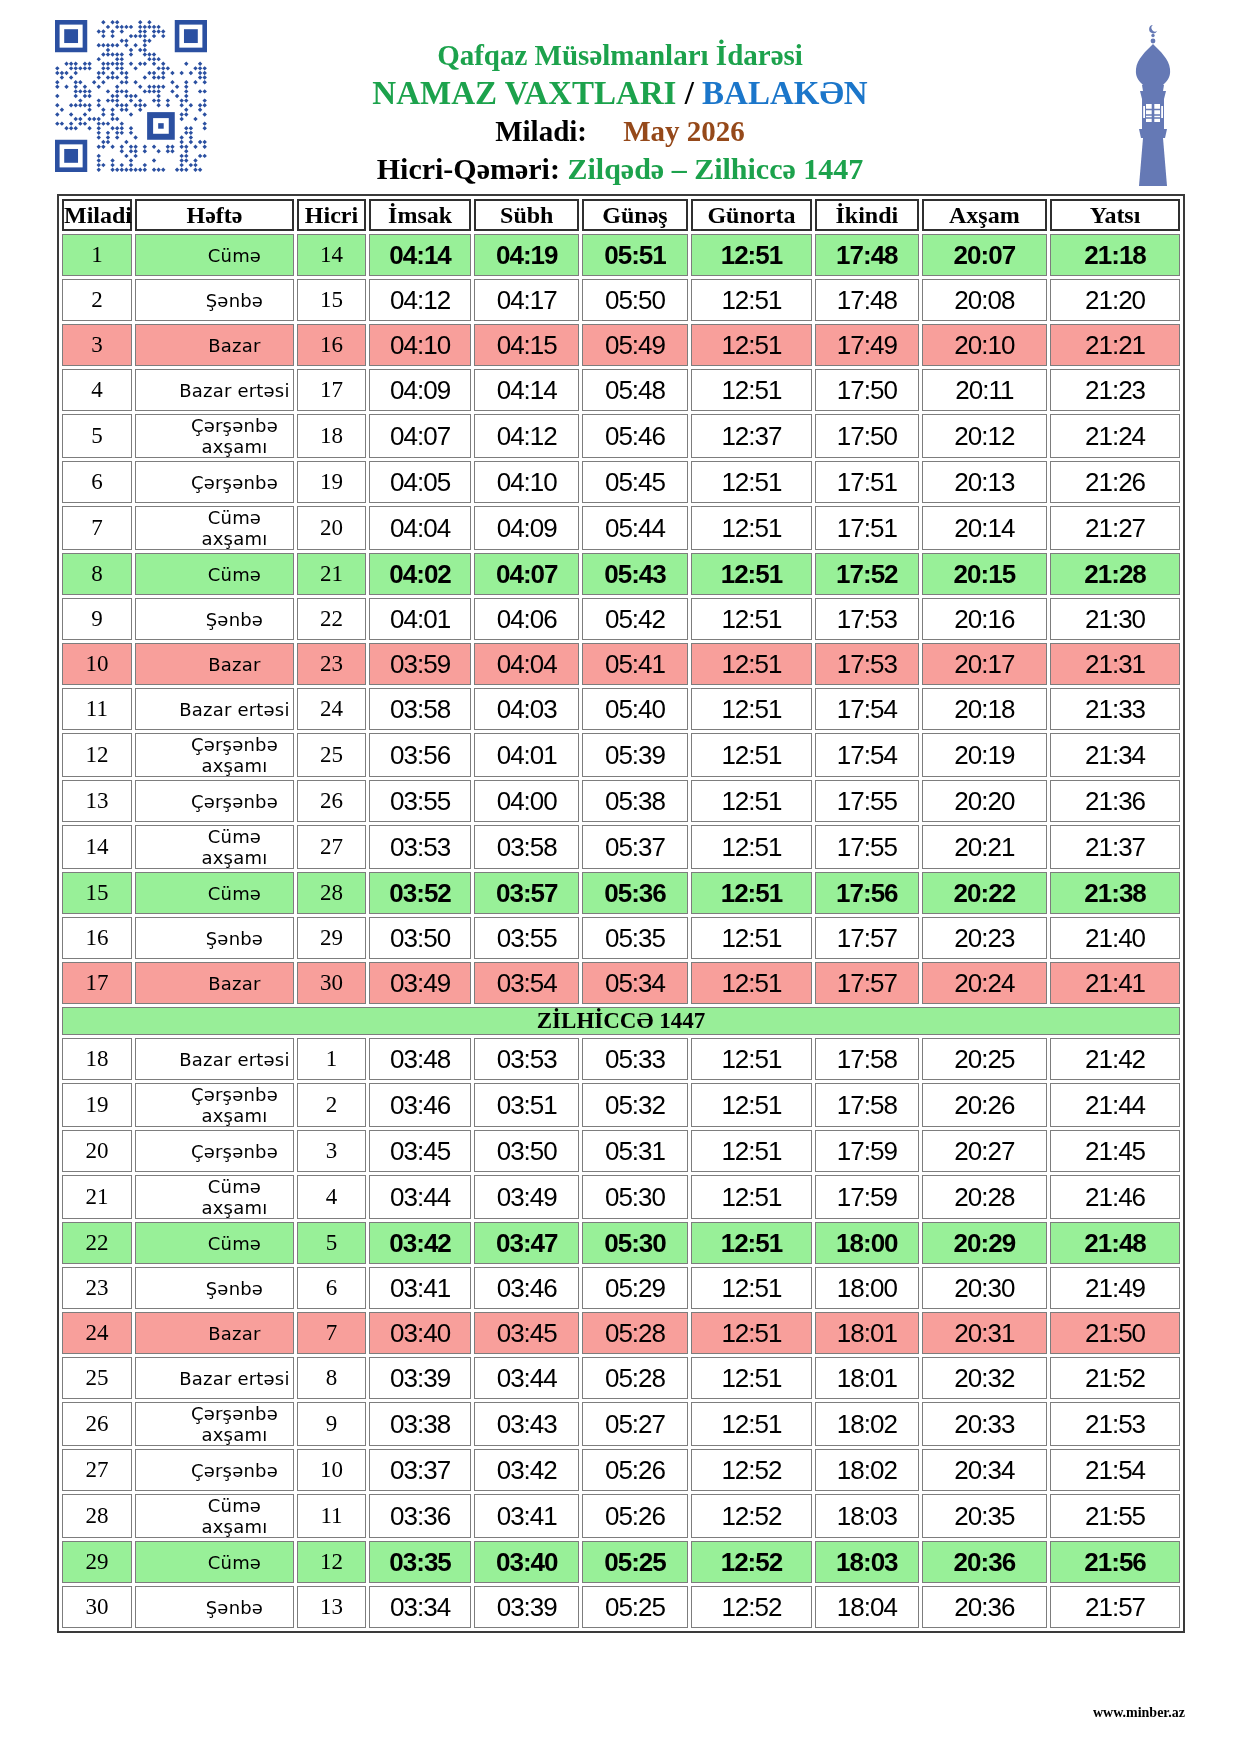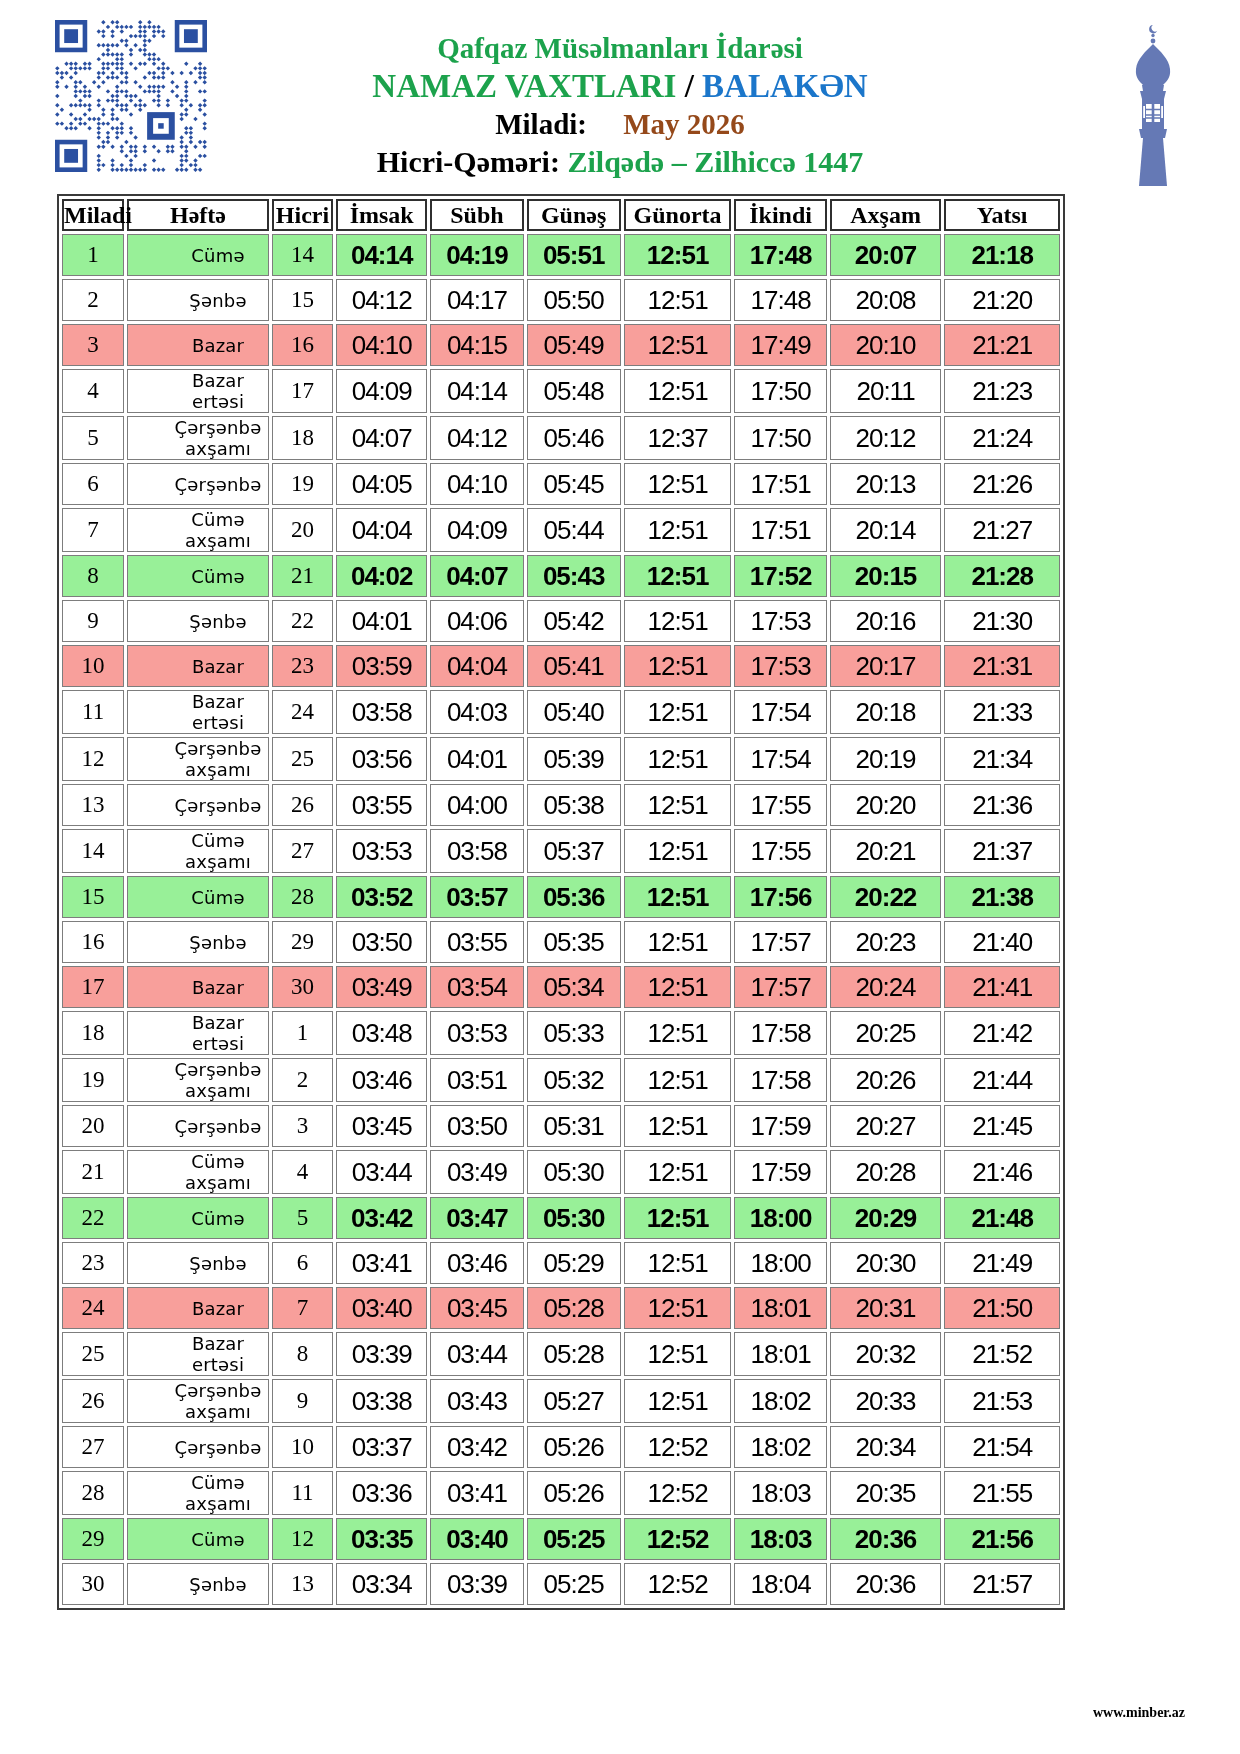--- a/index.html
+++ b/index.html
@@ -4,31 +4,31 @@
 <style>
   html,body{margin:0;padding:0;}
   body{
     width:1240px;height:1754px;position:relative;background:#ffffff;
     font-family:"Liberation Serif", serif;overflow:hidden;
   }
   
   .qr{position:absolute;left:55px;top:20px;width:152px;height:152px;}
   .minaret{position:absolute;left:1118px;top:24px;width:70px;height:162px;}
   .titles{position:absolute;left:160px;right:160px;top:30px;text-align:center;}
-  .org-line{font-size:29px;font-weight:bold;color:var(--green-text);line-height:36px;}
+  .org-line{font-size:29px;font-weight:bold;color:var(--green-text);line-height:36px;margin-top:7px;}
   .title-line{font-size:33px;font-weight:bold;line-height:40px;color:#000;}
   .title-line .t-main{color:var(--green-text);}
   .title-line .t-city{color:var(--blue-text);text-align:center;}
   .miladi-line{font-size:29px;font-weight:bold;line-height:37px;color:#000;}
   .miladi-line .v{color:var(--brown-text);margin-left:29px;}
   .hicri-line{font-size:30px;font-weight:bold;line-height:38px;color:#000;}
   .hicri-line .v{color:var(--green-text);}
   
   table.ptable{
-    position:absolute;left:57px;top:194px;width:1008px;
+    position:absolute;left:57px;top:194px;width:1128px;
     border-collapse:separate;border-spacing:3px;background:#fff;
     border:2px solid #3a3a3a;table-layout:fixed;
   }
   .ptable th{
     border:2px solid #2f2f2f;background:#fff;height:28px;padding:0;
     font-family:"Liberation Serif",serif;font-size:24px;font-weight:bold;color:#000;
   }
   .ptable td{
     border:1px solid #7d7d7d;text-align:center;padding:0;color:#000;background:#fff;
   }
@@ -320,20 +320,23 @@
         <td class="weekday">Bazar</td>
         <td class="num">30</td>
         <td class="time">03:49</td>
         <td class="time">03:54</td>
         <td class="time">05:34</td>
         <td class="time">12:51</td>
         <td class="time">17:57</td>
         <td class="time">20:24</td>
         <td class="time">21:41</td>
       </tr>
+      <tr>
+        <td colspan="10" class="section-cell">ZİLHİCCƏ 1447</td>
+      </tr>
       <tr class="data-row hl-none">
         <td class="num">18</td>
         <td class="weekday">Bazar ertəsi</td>
         <td class="num">1</td>
         <td class="time">03:48</td>
         <td class="time">03:53</td>
         <td class="time">05:33</td>
         <td class="time">12:51</td>
         <td class="time">17:58</td>
         <td class="time">20:25</td>

